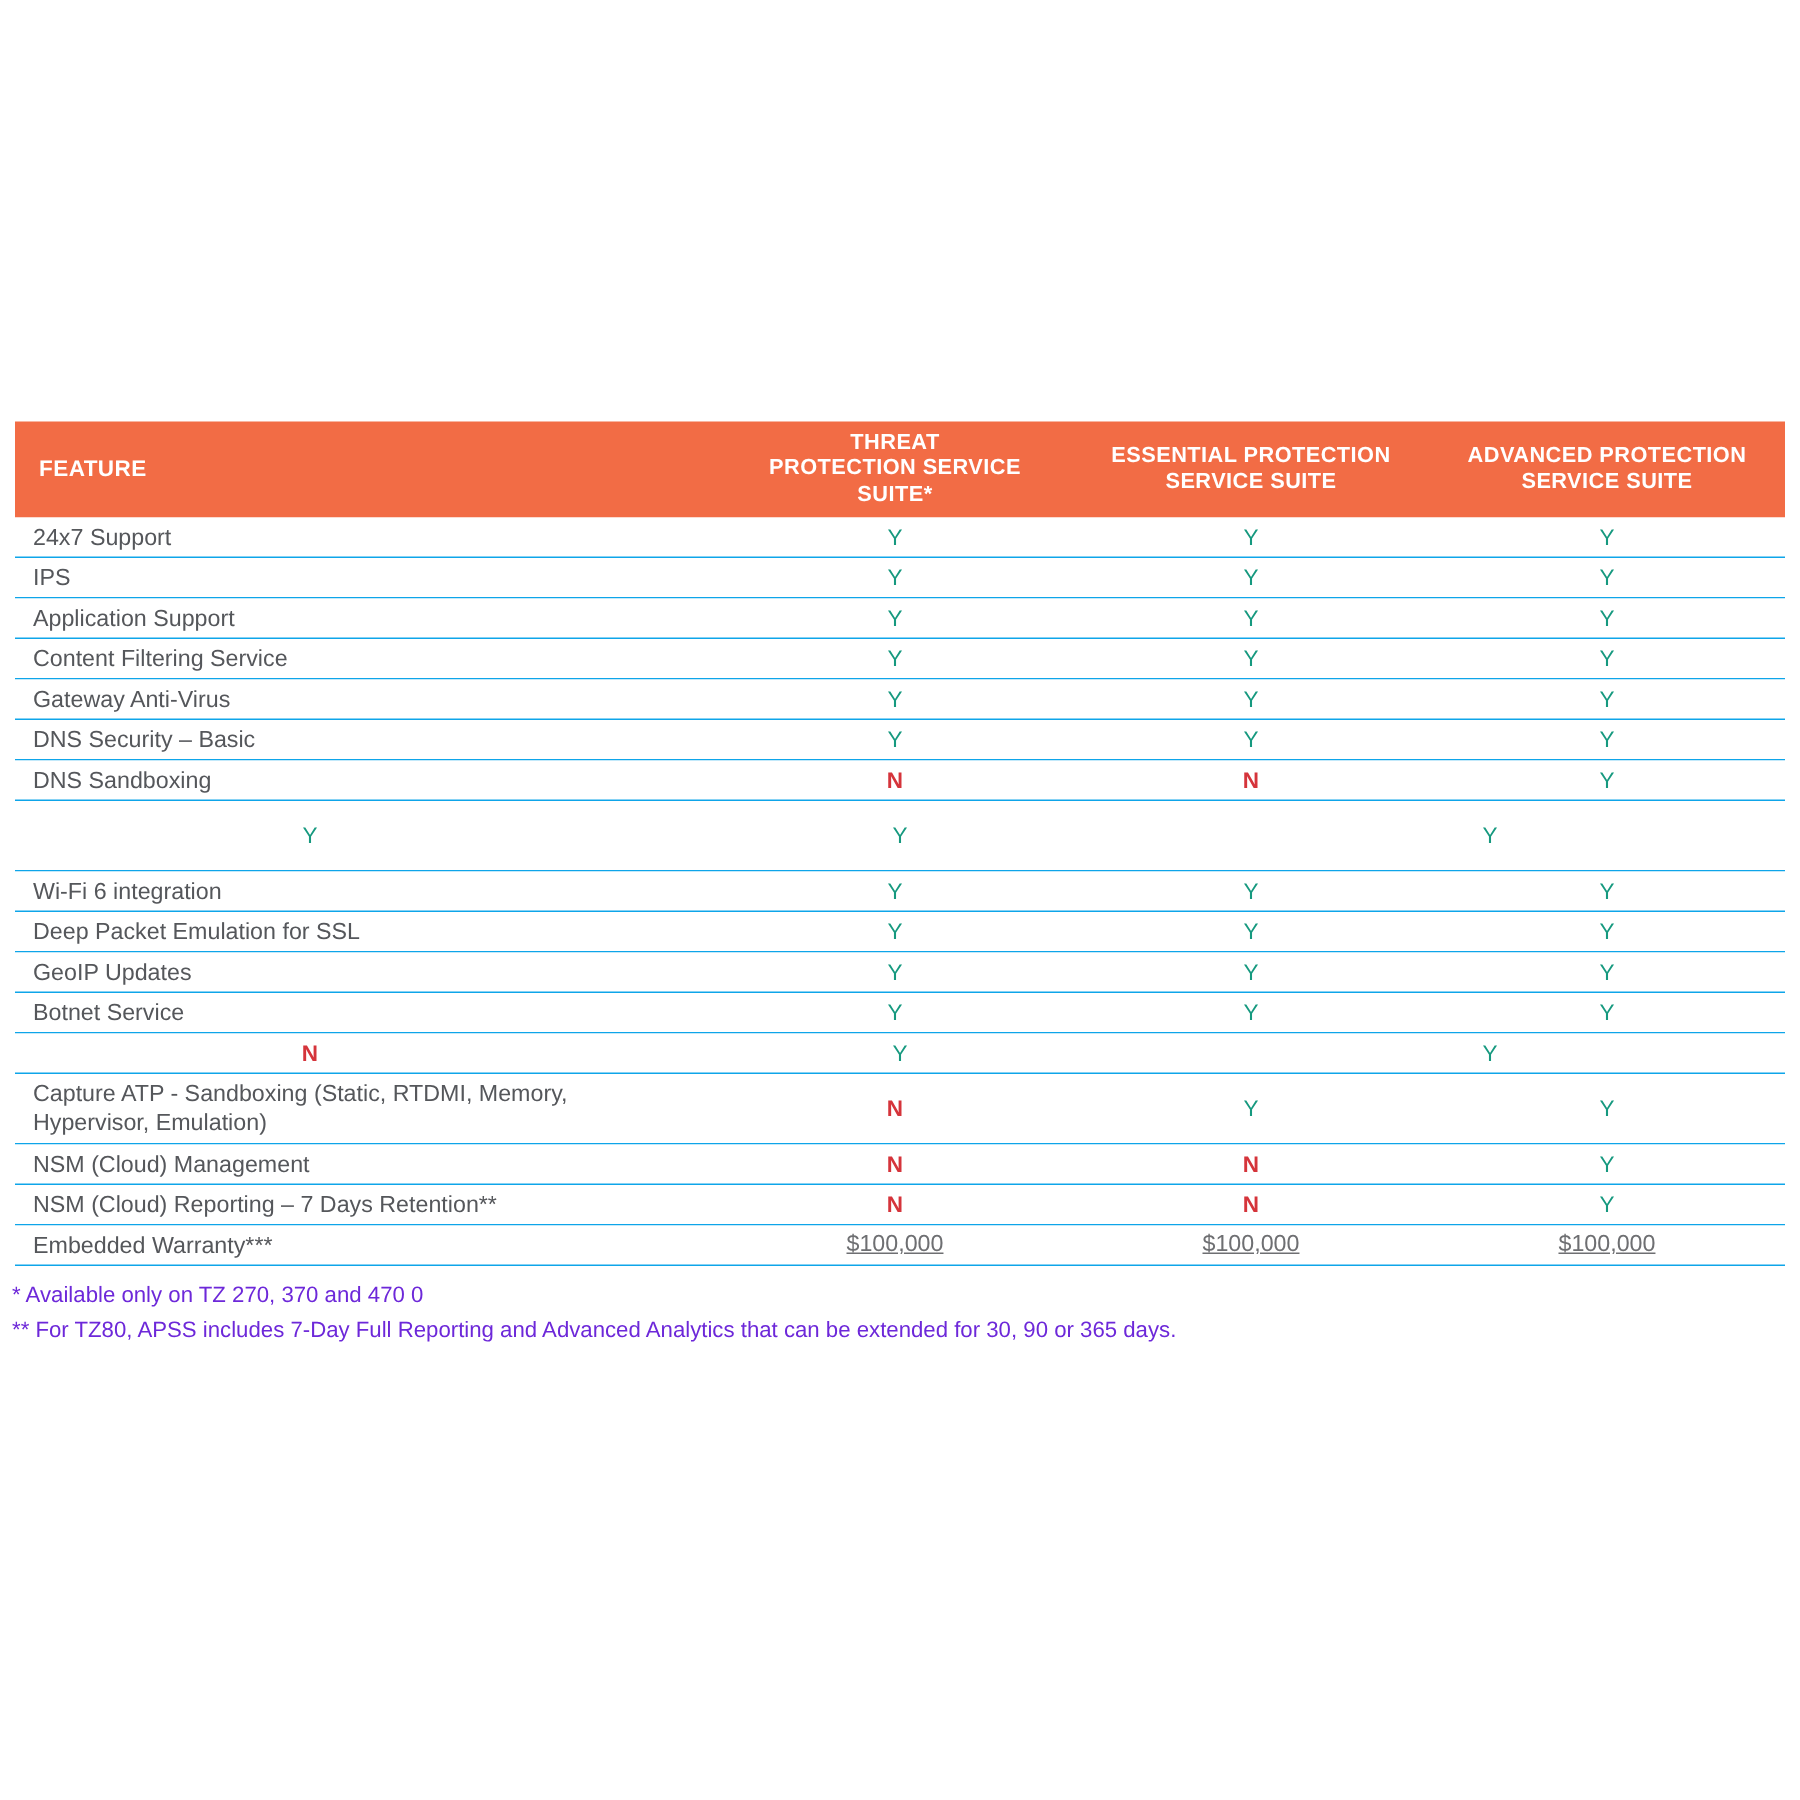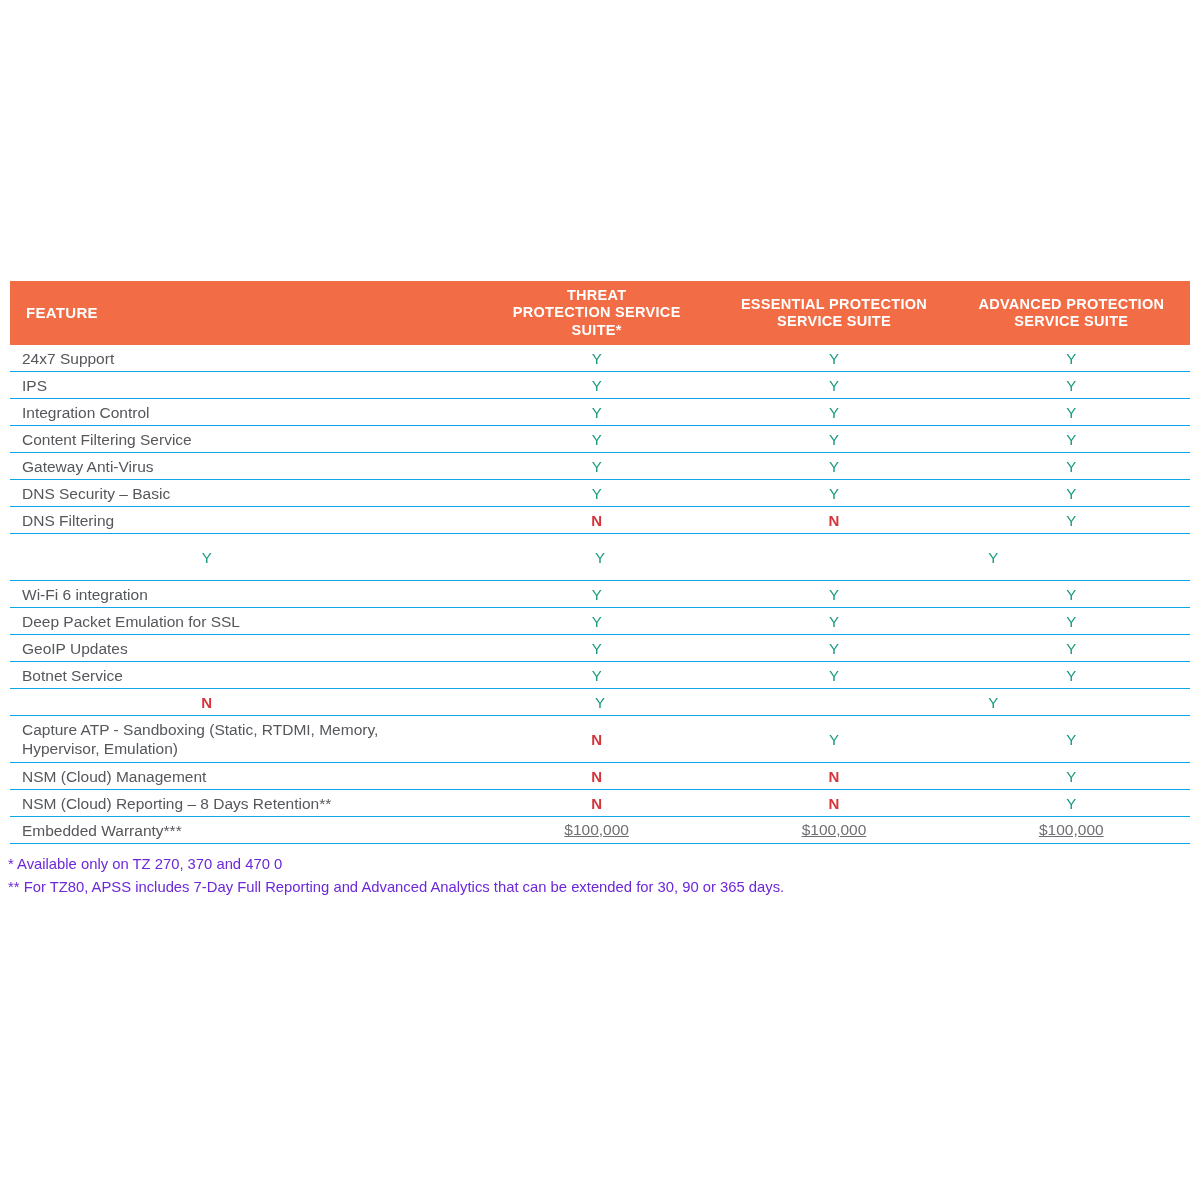--- a/index.html
+++ b/index.html
@@ -109,21 +109,21 @@
           <div class="cell val yes">Y</div>
           <div class="cell val yes">Y</div>
         </div>
         <div class="row">
           <div class="cell feature">IPS</div>
           <div class="cell val yes">Y</div>
           <div class="cell val yes">Y</div>
           <div class="cell val yes">Y</div>
         </div>
         <div class="row">
-          <div class="cell feature">Integration Control</div>
+          <div class="cell feature">Application Support</div>
           <div class="cell val yes">Y</div>
           <div class="cell val yes">Y</div>
           <div class="cell val yes">Y</div>
         </div>
         <div class="row">
           <div class="cell feature">Content Filtering Service</div>
           <div class="cell val yes">Y</div>
           <div class="cell val yes">Y</div>
           <div class="cell val yes">Y</div>
         </div>
@@ -133,21 +133,21 @@
           <div class="cell val yes">Y</div>
           <div class="cell val yes">Y</div>
         </div>
         <div class="row">
           <div class="cell feature">DNS Security – Basic</div>
           <div class="cell val yes">Y</div>
           <div class="cell val yes">Y</div>
           <div class="cell val yes">Y</div>
         </div>
         <div class="row">
-          <div class="cell feature">DNS Filtering</div>
+          <div class="cell feature">DNS Sandboxing</div>
           <div class="cell val no">N</div>
           <div class="cell val no">N</div>
           <div class="cell val yes">Y</div>
         </div>
         <div class="row tall">
           <div class="cell val yes">Y</div>
           <div class="cell val yes">Y</div>
           <div class="cell val yes">Y</div>
         </div>
         <div class="row">
@@ -186,21 +186,21 @@
           <div class="cell val yes">Y</div>
           <div class="cell val yes">Y</div>
         </div>
         <div class="row">
           <div class="cell feature">NSM (Cloud) Management</div>
           <div class="cell val no">N</div>
           <div class="cell val no">N</div>
           <div class="cell val yes">Y</div>
         </div>
         <div class="row">
-          <div class="cell feature">NSM (Cloud) Reporting – 8 Days Retention**</div>
+          <div class="cell feature">NSM (Cloud) Reporting – 7 Days Retention**</div>
           <div class="cell val no">N</div>
           <div class="cell val no">N</div>
           <div class="cell val yes">Y</div>
         </div>
         <div class="row">
           <div class="cell feature">Embedded Warranty***</div>
           <div class="cell val money">$100,000</div>
           <div class="cell val money">$100,000</div>
           <div class="cell val money">$100,000</div>
         </div>

